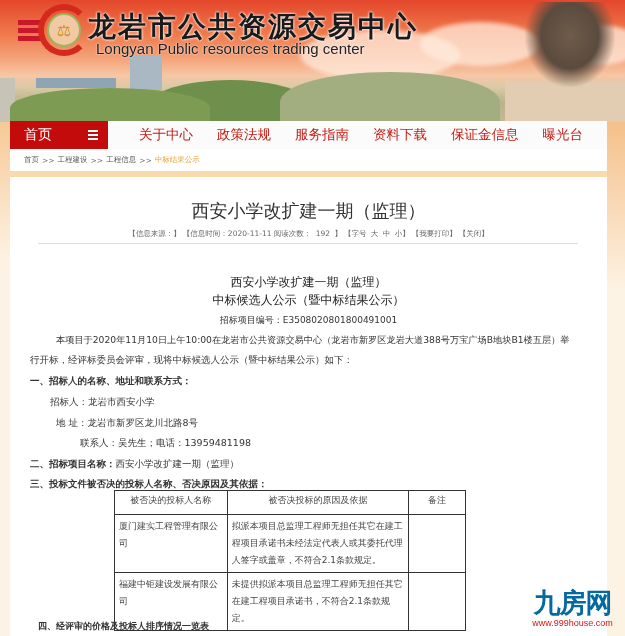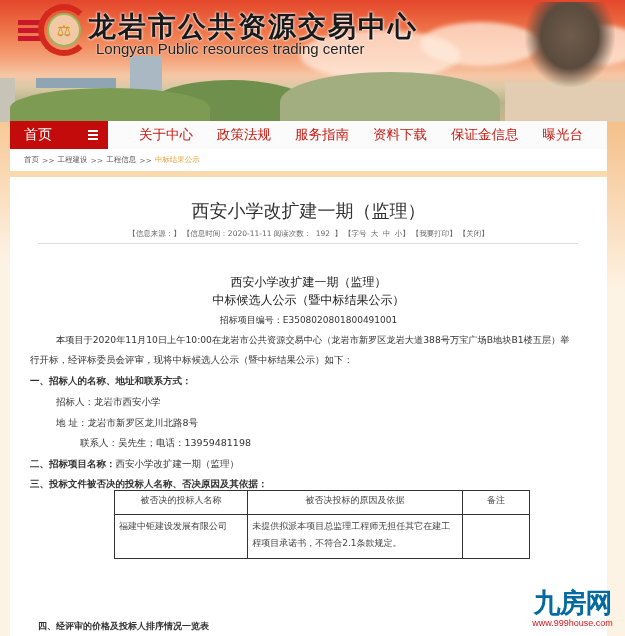--- a/index.html
+++ b/index.html
@@ -94,21 +94,21 @@
     font-family: "DejaVu Serif", "Liberation Serif", serif;
     font-size: 12px; color: #222;
   }
   .sub1 { top: 97px; }
   .sub2 { top: 115px; }
   .bidno { position: absolute; left: 0; top: 137px; width: 597px; text-align: center; font-size: 9px; color: #333; }
   .para { position: absolute; font-size: 9.5px; color: #333; white-space: nowrap; }
   .para.bold { font-weight: bold; font-family: "DejaVu Serif", "Liberation Serif", serif; }
   
   .tbl {
-    position: absolute; left: 104px; top: 313px; width: 416px;
+    position: absolute; left: 104px; top: 313px; width: 352px;
     border-collapse: collapse; font-size: 9px; color: #444;
   }
   .tbl th, .tbl td { border: 1px solid #333; vertical-align: top; }
   .tbl th { font-weight: normal; height: 24px; padding-top: 3px; text-align: center; }
   .tbl td { padding: 3px 4px; line-height: 17px; }
   .c1 { width: 113px; }
   .c2 { width: 182px; }
   .c3 { width: 57px; }
   .watermark {
     position: absolute; left: 525px; top: 588px; width: 95px; height: 44px; text-align: center;
@@ -193,34 +193,39 @@
   </div>
   <div class="title-rule"></div>
 
   <div class="sub1">西安小学改扩建一期（监理）</div>
   <div class="sub2">中标候选人公示（暨中标结果公示）</div>
   <div class="bidno">招标项目编号：E3508020801800491001</div>
 
   <div class="para" style="left:46px;top:157px;font-size:9.2px;">本项目于2020年11月10日上午10:00在龙岩市公共资源交易中心（龙岩市新罗区龙岩大道388号万宝广场B地块B1楼五层）举</div>
   <div class="para bold" style="left:20px;top:198px;">一、招标人的名称、地址和联系方式：</div>
   <div class="para" style="left:20px;top:177px;">行开标，经评标委员会评审，现将中标候选人公示（暨中标结果公示）如下：</div>
-  <div class="para" style="left:46px;top:219px;">招标人：龙岩市西安小学</div>
+  <div class="para" style="left:40px;top:219px;">招标人：龙岩市西安小学</div>
   <div class="para" style="left:46px;top:240px;">地 址：龙岩市新罗区龙川北路8号</div>
   <div class="para" style="left:38px;top:260px;padding-left:32px;">联系人：吴先生；电话：13959481198</div>
   <div class="para" style="left:20px;top:281px;">
     <span class="bold" style="font-weight:bold;font-family:'DejaVu Serif',serif;">二、招标项目名称：</span><span>西安小学改扩建一期（监理）</span>
   </div>
   <div class="para bold" style="left:20px;top:301px;text-align:center;">三、投标文件被否决的投标人名称、否决原因及其依据：</div>
 
   <table class="tbl" style="top:313px;">
     <tbody>
         <tr>
       <th class="c1">被否决的投标人名称</th>
       <th class="c2">被否决投标的原因及依据</th>
       <th class="c3">备注</th>
+    </tr>
+    <tr style="height:57px;">
+      <td>厦门建实工程管理有限公司</td>
+      <td>拟派本项目总监理工程师无担任其它在建工程项目承诺书未经法定代表人或其委托代理人签字或盖章，不符合2.1条款规定。</td>
+      <td></td>
     </tr>
     <tr style="height:44px;">
       <td>福建中钜建设发展有限公司</td>
       <td>未提供拟派本项目总监理工程师无担任其它在建工程项目承诺书，不符合2.1条款规定。</td>
       <td></td>
     </tr>
   </tbody>
     </table>
 
   <div class="para bold" style="left:28px;top:443px;font-size:9px;">四、经评审的价格及投标人排序情况一览表</div>

